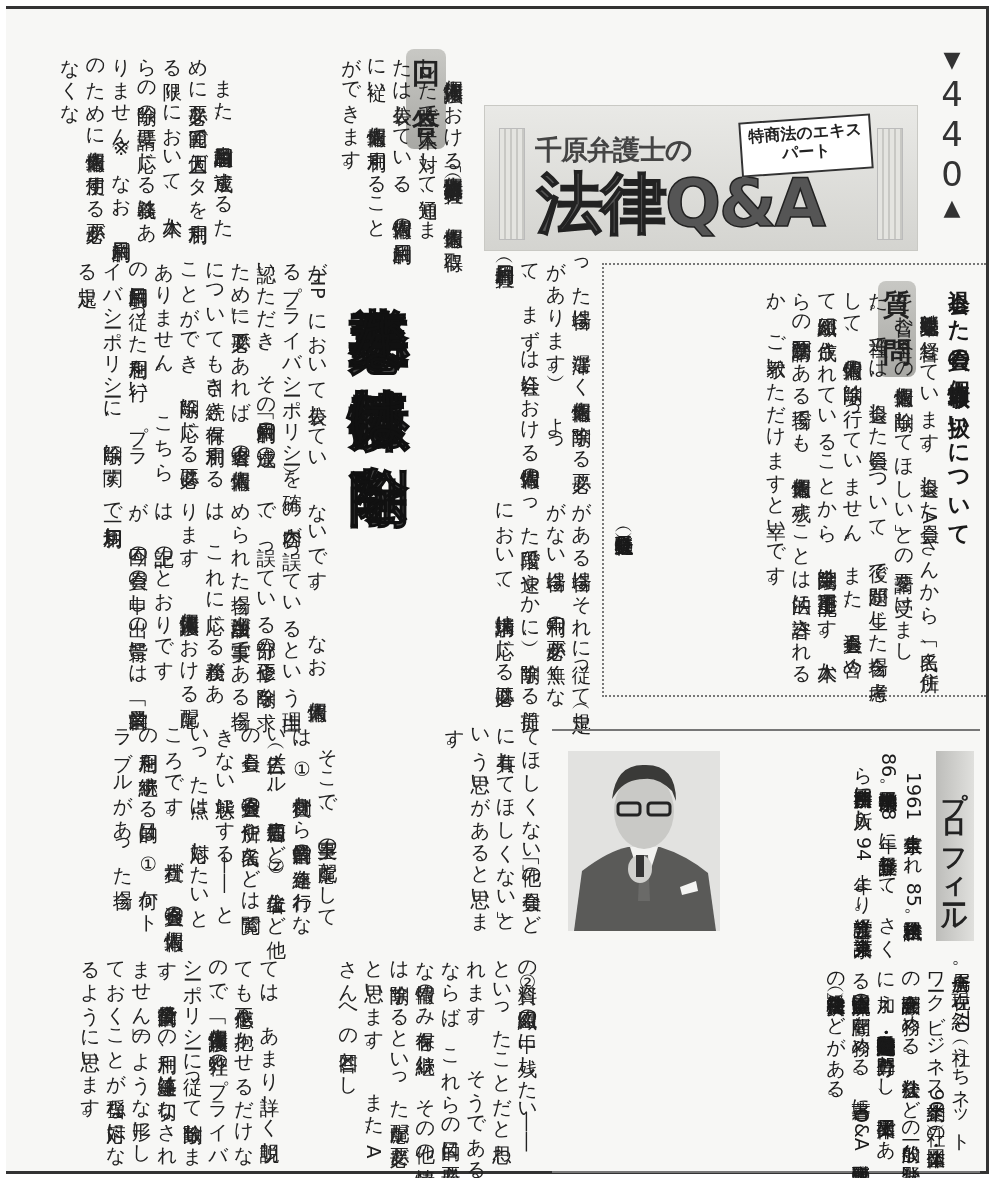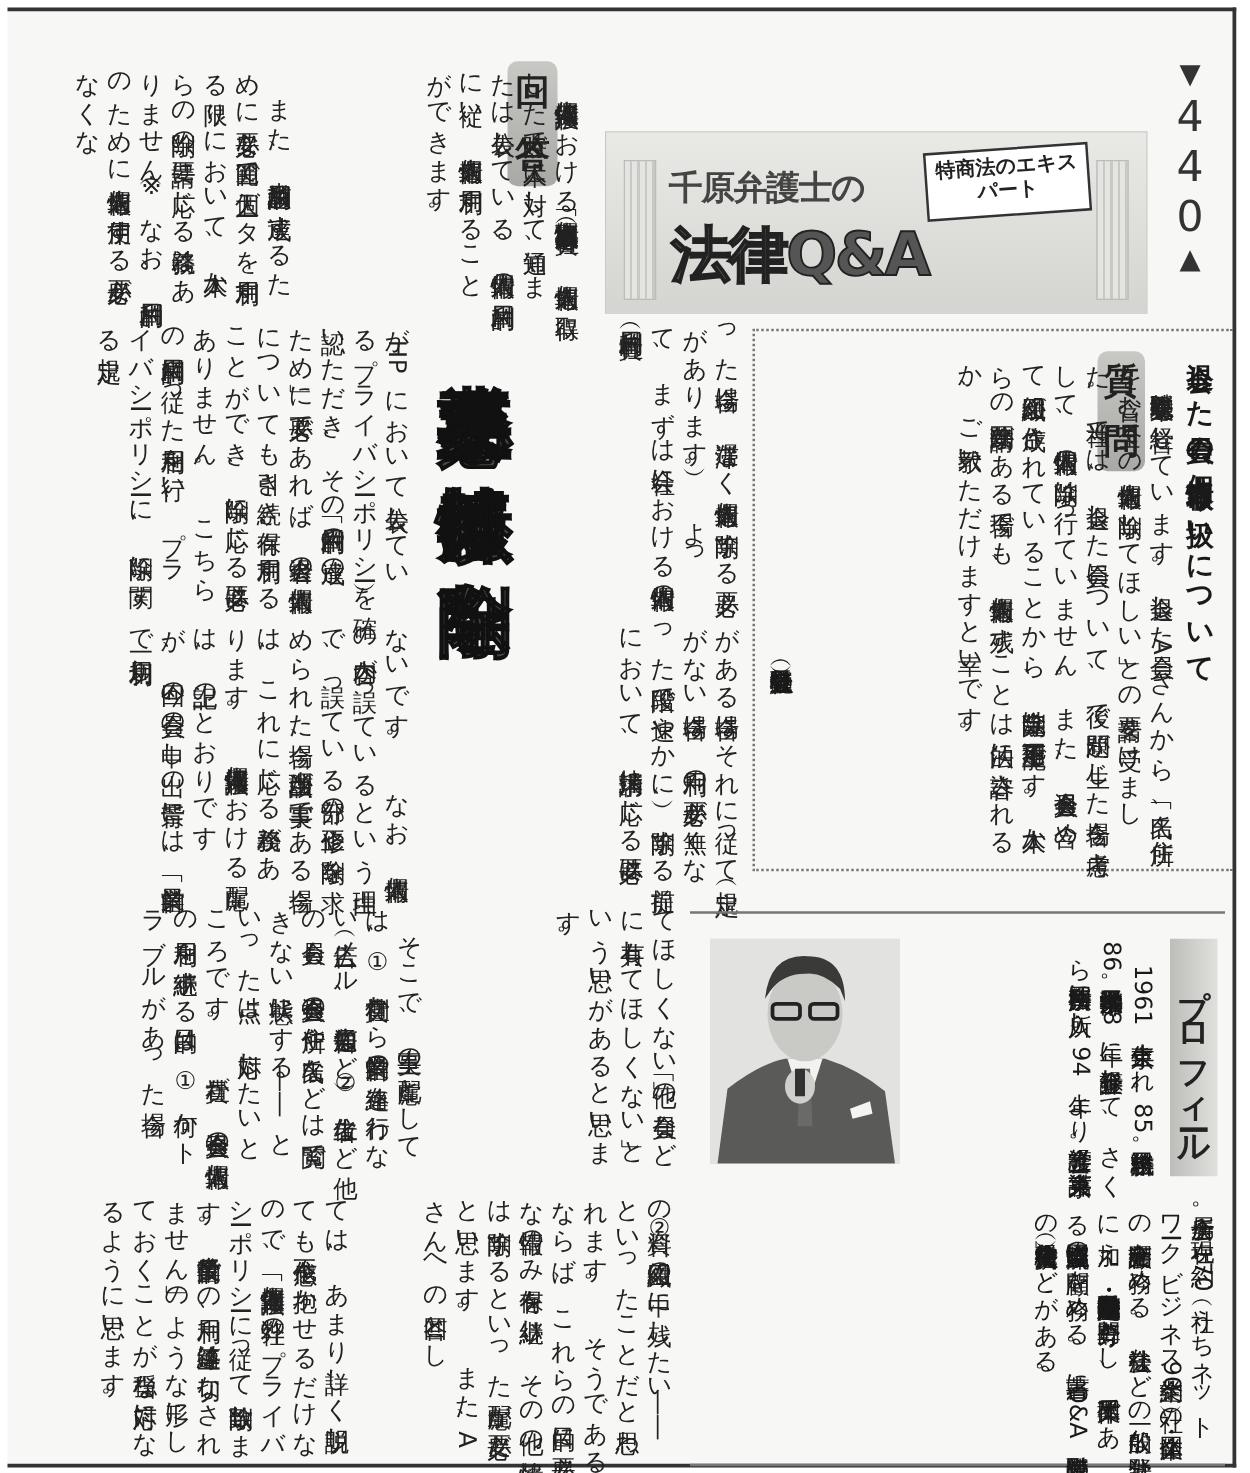--- a/index.html
+++ b/index.html
@@ -8,21 +8,21 @@
   .vt{writing-mode:vertical-rl;-webkit-writing-mode:vertical-rl;text-orientation:mixed;}
   .body-text{font-size:19.5px;line-height:25.6px;letter-spacing:0.6px;color:#222;}
   
   .series{position:absolute;right:14px;top:40px;width:40px;height:170px;display:flex;flex-direction:column;align-items:center;justify-content:space-between;}
   .tri{font-size:22px;color:#333;line-height:22px;}
   .series-num{font-size:34px;color:#333;line-height:36px;}
   
   .banner{position:absolute;left:478px;top:56px;width:432px;height:144px;background:linear-gradient(#e9e9e6,#d4d4d0);border:1px solid #c9c9c4;margin-top:40px;}
   .pillar{position:absolute;top:22px;width:24px;height:110px;background:repeating-linear-gradient(90deg,#e4e4e0 0 4px,#c8c8c4 4px 6px);border:1px solid #bbb;}
   .banner-sub{position:absolute;left:50px;top:26px;font-size:27px;font-weight:bold;color:#444;letter-spacing:-1px;}
-  .banner-main{position:absolute;left:52px;top:62px;font-size:48px;font-weight:900;color:#555;letter-spacing:-2px;line-height:72px;-webkit-text-stroke:1.5px #222;}
+  .banner-main{position:absolute;left:52px;top:62px;font-size:66px;font-weight:900;color:#555;letter-spacing:-2px;line-height:72px;-webkit-text-stroke:1.5px #222;}
   .tag{position:absolute;left:255px;top:12px;width:128px;height:48px;background:#fff;border:2px solid #333;transform:rotate(-4deg);font-size:16px;font-weight:bold;line-height:19px;text-align:center;padding-top:3px;color:#222;}
   
   .q-area{position:absolute;left:596px;top:254px;width:382px;height:430px;border-top:2px dotted #777;border-bottom:2px dotted #777;border-left:2px dotted #777;}
   .q-title{position:absolute;right:12px;top:8px;font-size:22px;font-weight:bold;letter-spacing:2px;height:400px;}
   .badge{position:absolute;background:linear-gradient(#c8c8c4,#a8a8a4);border-radius:8px;font-weight:bold;font-family:"DejaVu Serif","Liberation Serif",serif;color:#222;font-size:28px;display:flex;flex-direction:column;align-items:center;justify-content:space-around;}
   .q-badge{right:70px;top:16px;width:38px;height:96px;}
   .q-body{position:absolute;right:44px;top:14px;height:400px;}
   .q-sign{position:absolute;left:8px;top:256px;height:160px;font-size:19px;}
   
   .a-headline{position:absolute;left:333px;top:250px;height:640px;font-size:60px;font-weight:900;color:#444;letter-spacing:2px;-webkit-text-stroke:1.2px #111;}

